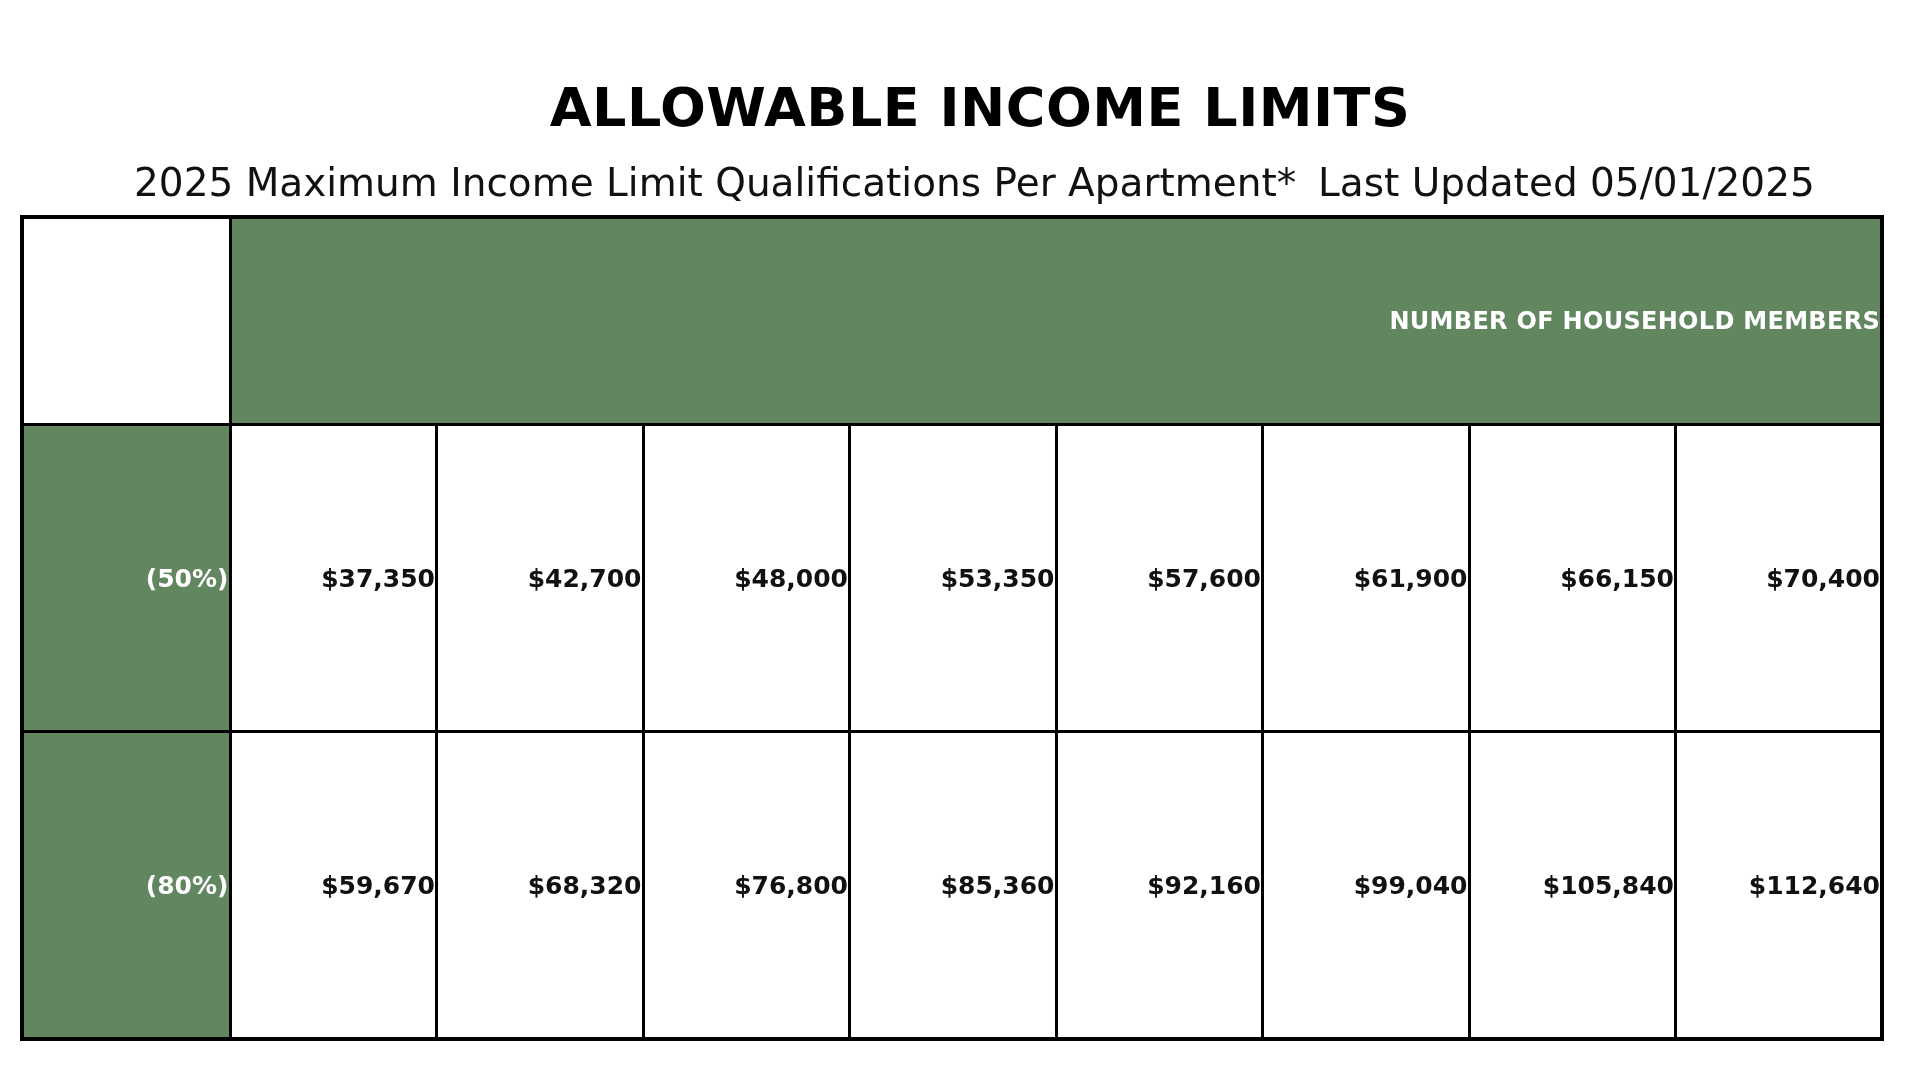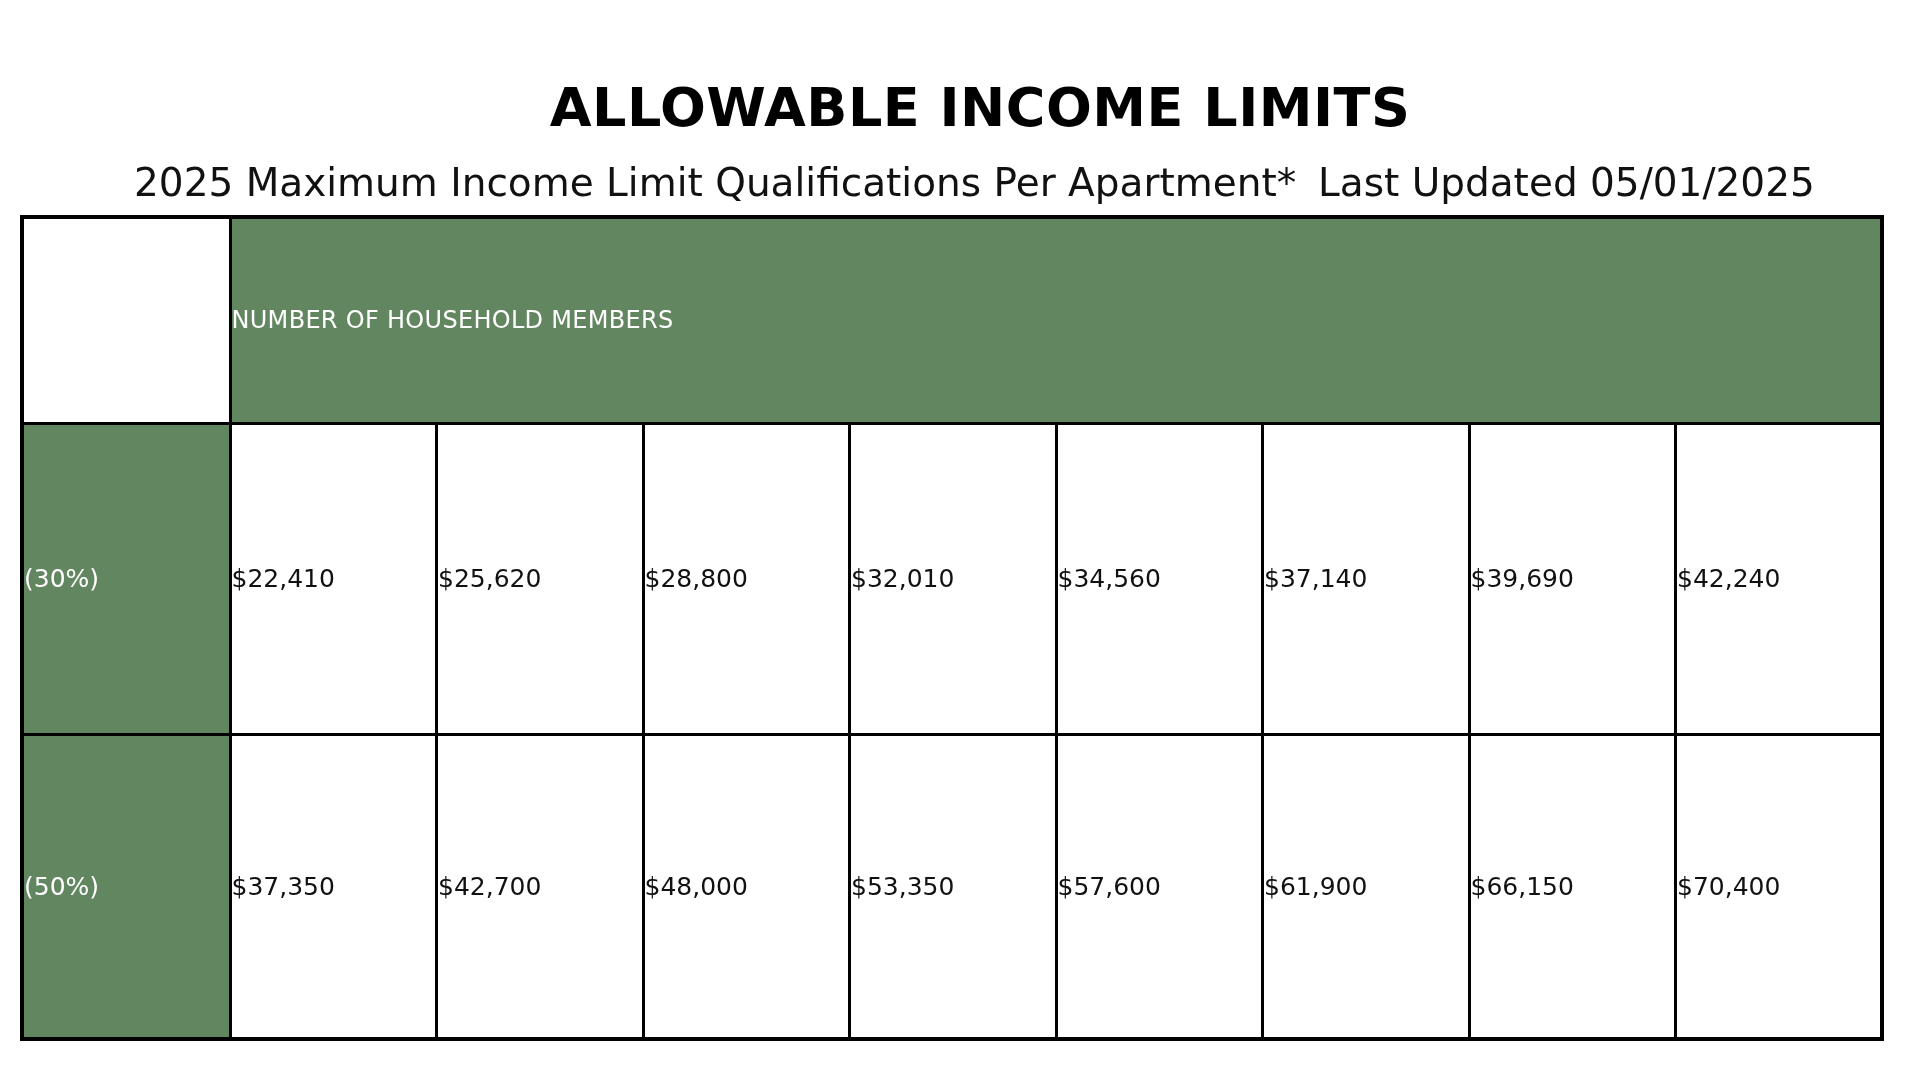--- a/index.html
+++ b/index.html
@@ -5,22 +5,22 @@
   html, body { margin:0; padding:0; background:#ffffff; }
   body { width:1920px; height:1080px; position:relative; overflow:hidden;
          font-family:"DejaVu Sans","Liberation Sans",sans-serif; color:#000; }
   .title { position:absolute; left:0; width:1920px; top:76px; text-align:center;
            font-size:54px; font-weight:bold; letter-spacing:0.5px;padding-left:20px; }
   .subtitle { position:absolute; top:160px; font-size:39px; font-weight:normal; color:#111; }
   .sub-left { left:134px; }
   .sub-right { left:1318px; }
   table.grid { position:absolute; left:20px; top:215px; width:1864px; height:826px;
                border-collapse:collapse; table-layout:fixed; border:4px solid #000; }
-  table.grid td, table.grid th { border:3px solid #000; text-align:left; vertical-align:middle;
-               font-weight:normal; padding:0; }
+  table.grid td, table.grid th { border:3px solid #000; text-align:right; vertical-align:middle;
+               font-weight:bold; padding:0; }
   .corner { background:#ffffff; }
   .group-header { background:#628660; color:#ffffff; font-size:24px; letter-spacing:0.3px; }
   .ami-header { background:#628660; color:#ffffff; font-size:24px; }
   .col-header { background:#c5d5df; color:#111; font-size:24px; }
   .row-label { background:#628660; color:#ffffff; font-size:25px; }
   .cell { background:#ffffff; color:#111; font-size:25px; }
   tr.r-group { height:84px; }
   tr.r-cols { height:108px; }
   tr.r1 { height:127px; }
   tr.r2 { height:133px; }
@@ -46,36 +46,36 @@
       <col>
       <col>
       <col>
       <col>
   </colgroup>
   <tbody>
       <tr class="r-group">
     <td class="corner"></td>
     <td class="group-header" colspan="8">NUMBER OF HOUSEHOLD MEMBERS</td>
   </tr>
-  <tr class="r1">
-    <td class="row-label">(30%)</td>
-    <td class="cell">$22,410</td>
-    <td class="cell">$25,620</td>
-    <td class="cell">$28,800</td>
-    <td class="cell">$32,010</td>
-    <td class="cell">$34,560</td>
-    <td class="cell">$37,140</td>
-    <td class="cell">$39,690</td>
-    <td class="cell">$42,240</td>
-  </tr>
   <tr class="r3">
     <td class="row-label">(50%)</td>
     <td class="cell">$37,350</td>
     <td class="cell">$42,700</td>
     <td class="cell">$48,000</td>
     <td class="cell">$53,350</td>
     <td class="cell">$57,600</td>
     <td class="cell">$61,900</td>
     <td class="cell">$66,150</td>
     <td class="cell">$70,400</td>
   </tr>
+  <tr class="r5">
+    <td class="row-label">(80%)</td>
+    <td class="cell">$59,670</td>
+    <td class="cell">$68,320</td>
+    <td class="cell">$76,800</td>
+    <td class="cell">$85,360</td>
+    <td class="cell">$92,160</td>
+    <td class="cell">$99,040</td>
+    <td class="cell">$105,840</td>
+    <td class="cell">$112,640</td>
+  </tr>
 </tbody>
   </table>
 
 </body></html>

